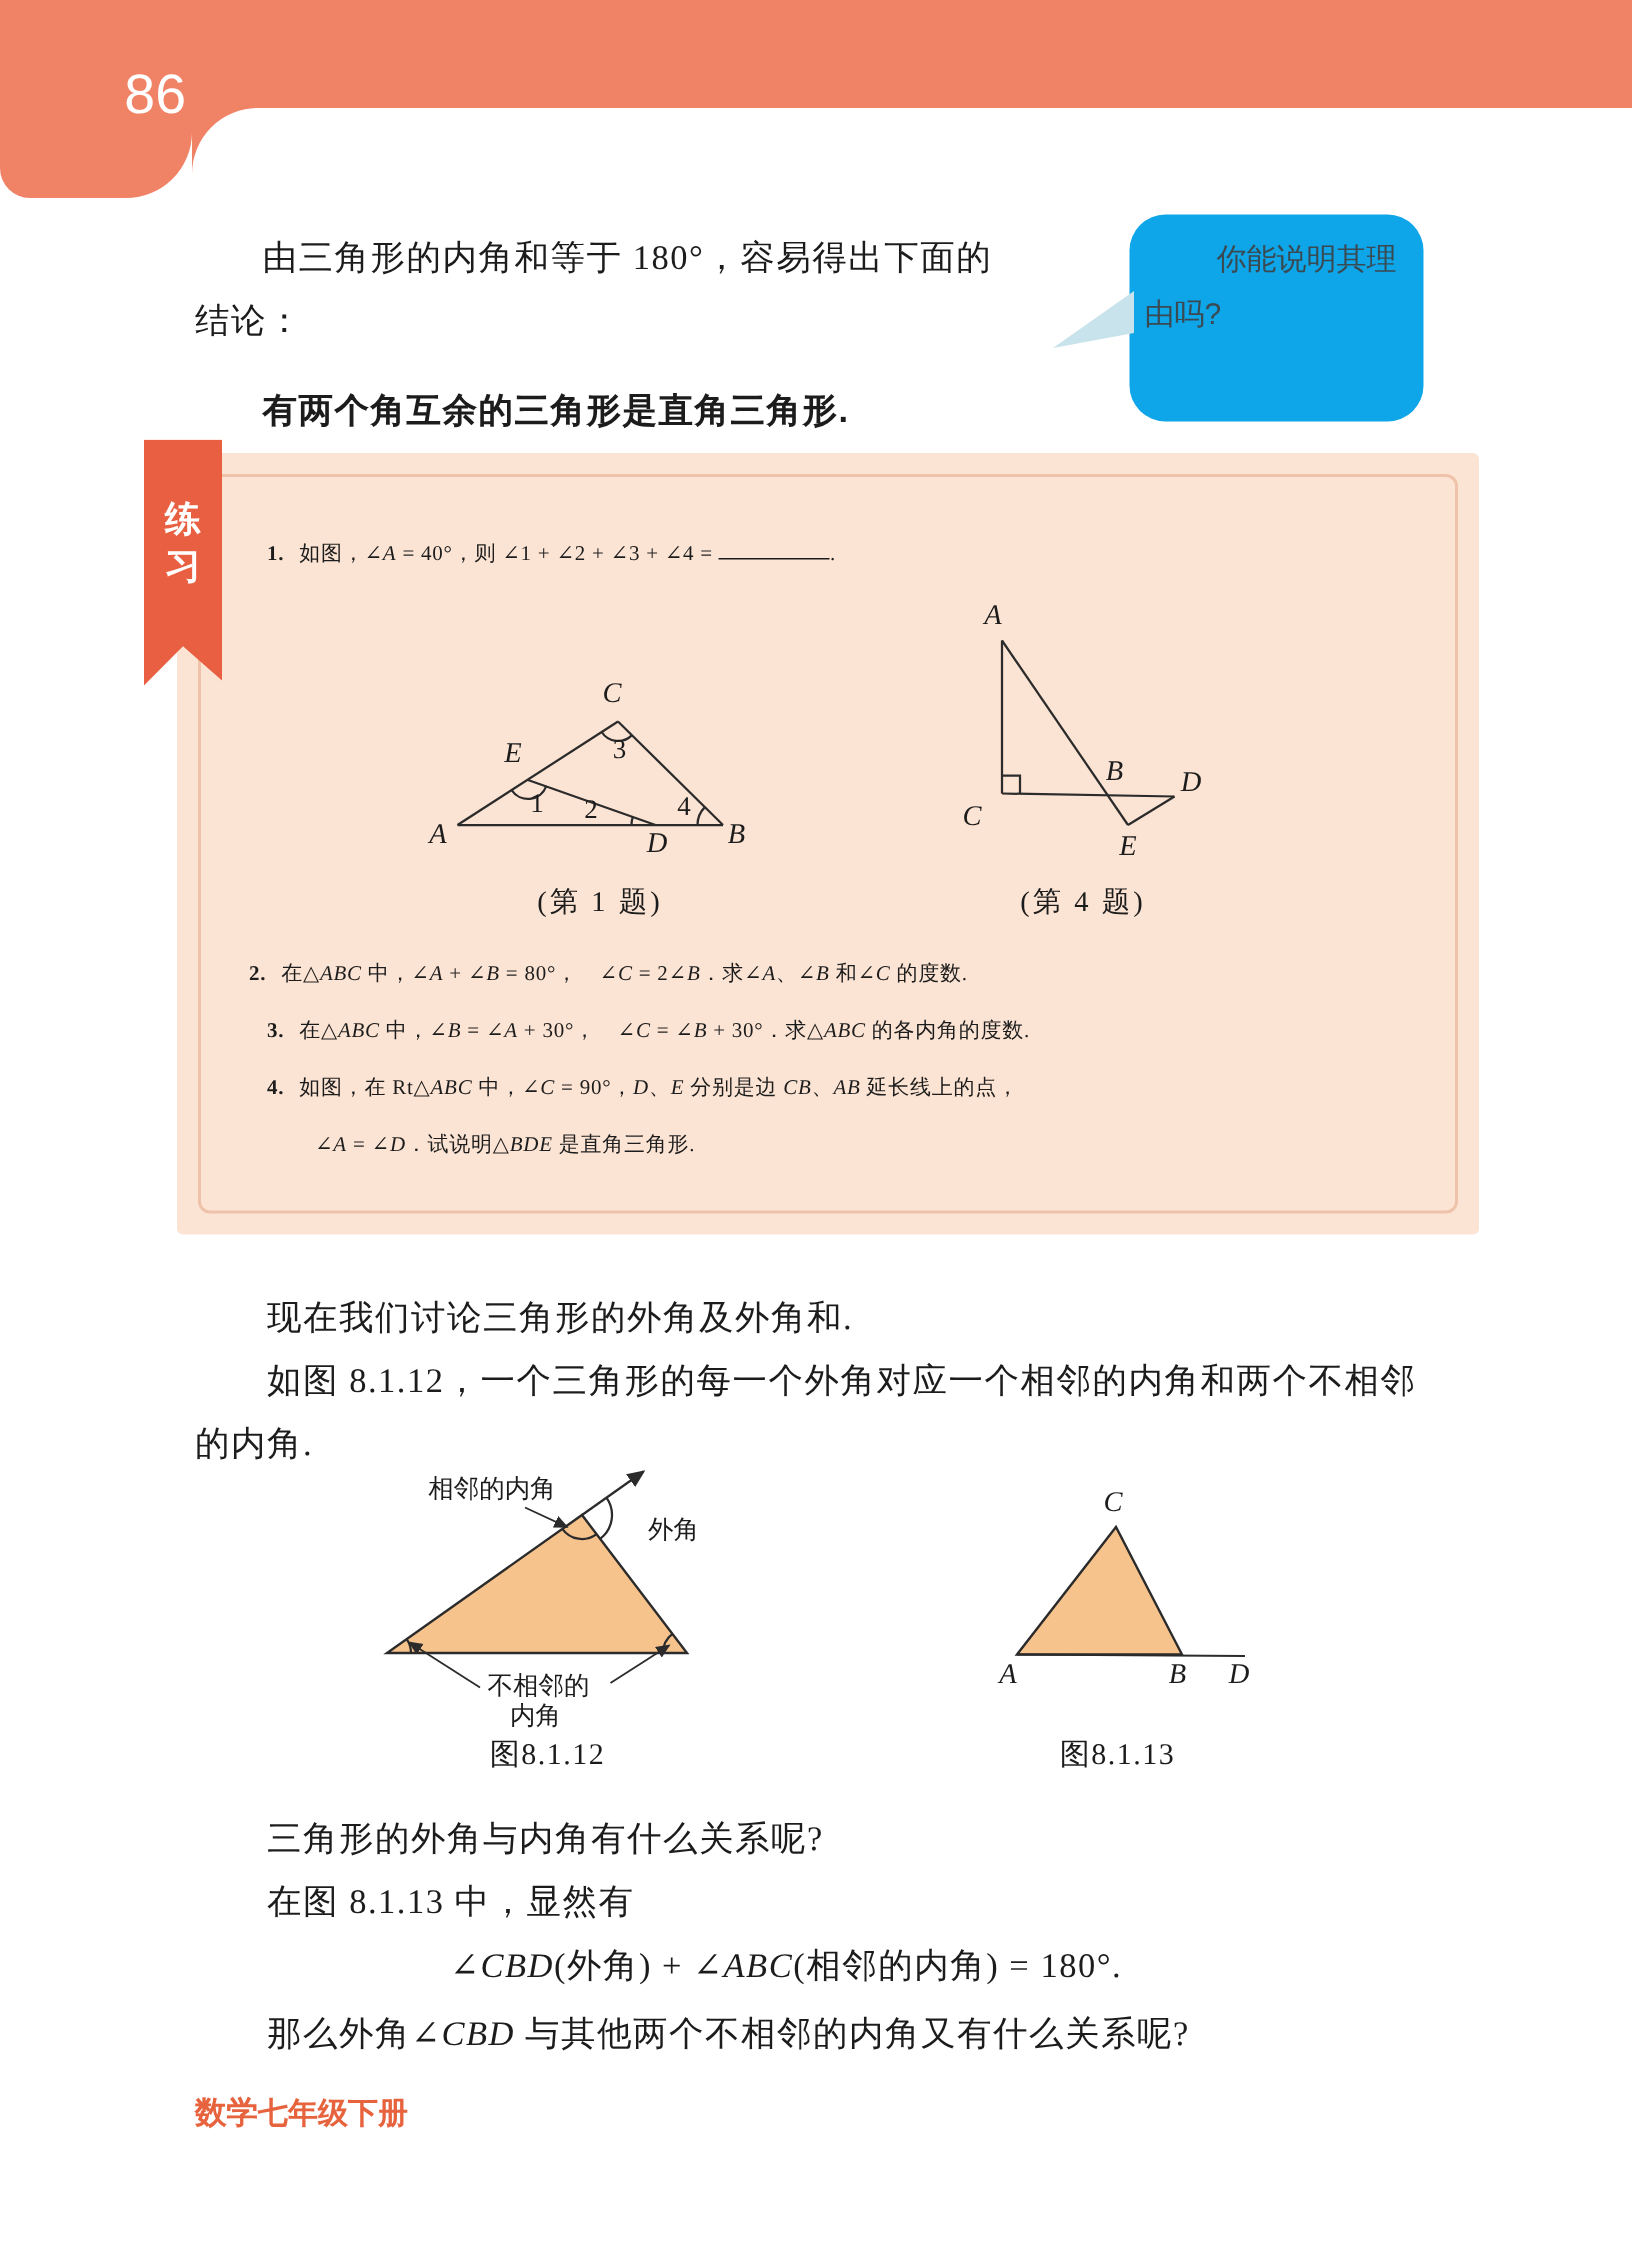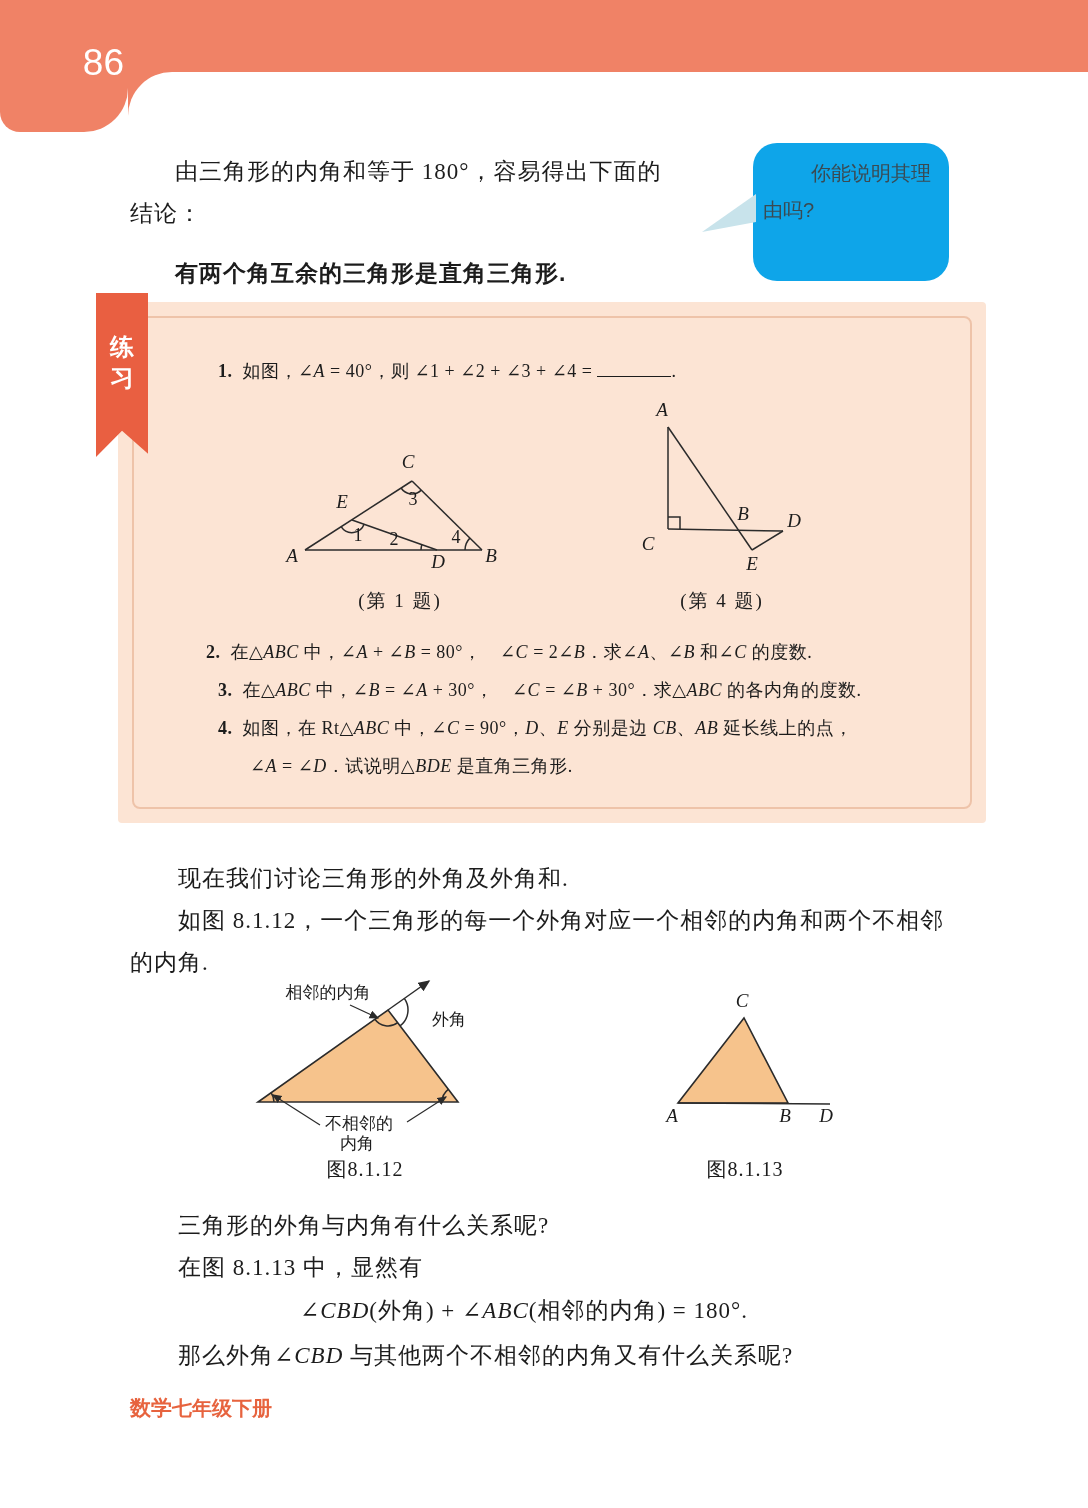--- a/index.html
+++ b/index.html
@@ -33,21 +33,21 @@
   
   .pbox{position:absolute;left:118px;top:302px;width:868px;height:521px;background:#FCE4D4;border-radius:4px;}
   .pbox-inner{position:absolute;left:14px;top:14px;right:14px;bottom:14px;
               border:2px solid #EEC3A9;border-radius:8px;}
   .ribbon{position:absolute;left:96px;top:293px;width:52px;height:164px;background:#E95F41;
           -webkit-clip-path:polygon(0 0,100% 0,100% 98%,50% 84%,0 100%);
           clip-path:polygon(0 0,100% 0,100% 98%,50% 84%,0 100%);}
   .ribbon-txt{position:absolute;left:0;top:38px;width:52px;text-align:center;
               font-family:"Liberation Sans","DejaVu Sans",sans-serif;font-weight:bold;
               font-size:24px;line-height:31px;color:#ffffff;}
-  .prob{position:absolute;font-size:18px;white-space:nowrap;letter-spacing:0.5px;margin-left:40px;}
+  .prob{position:absolute;font-size:14px;white-space:nowrap;letter-spacing:0.5px;}
   .pnum{font-weight:bold;margin-right:10px;}
   .s-i{font-style:italic;}
   .s-u{display:inline-block;width:74px;height:1em;border-bottom:1.6px solid #1c1c1c;vertical-align:baseline;}
   .fig-cap{position:absolute;text-align:center;font-size:19px;letter-spacing:2px;}
 
   
   svg text{font-family:"Liberation Serif","DejaVu Serif",serif;fill:#1c1c1c;}
   .vlab{font-style:italic;font-size:19px;}
   .dlab{font-size:18px;}
   .flab{font-size:17px;}

